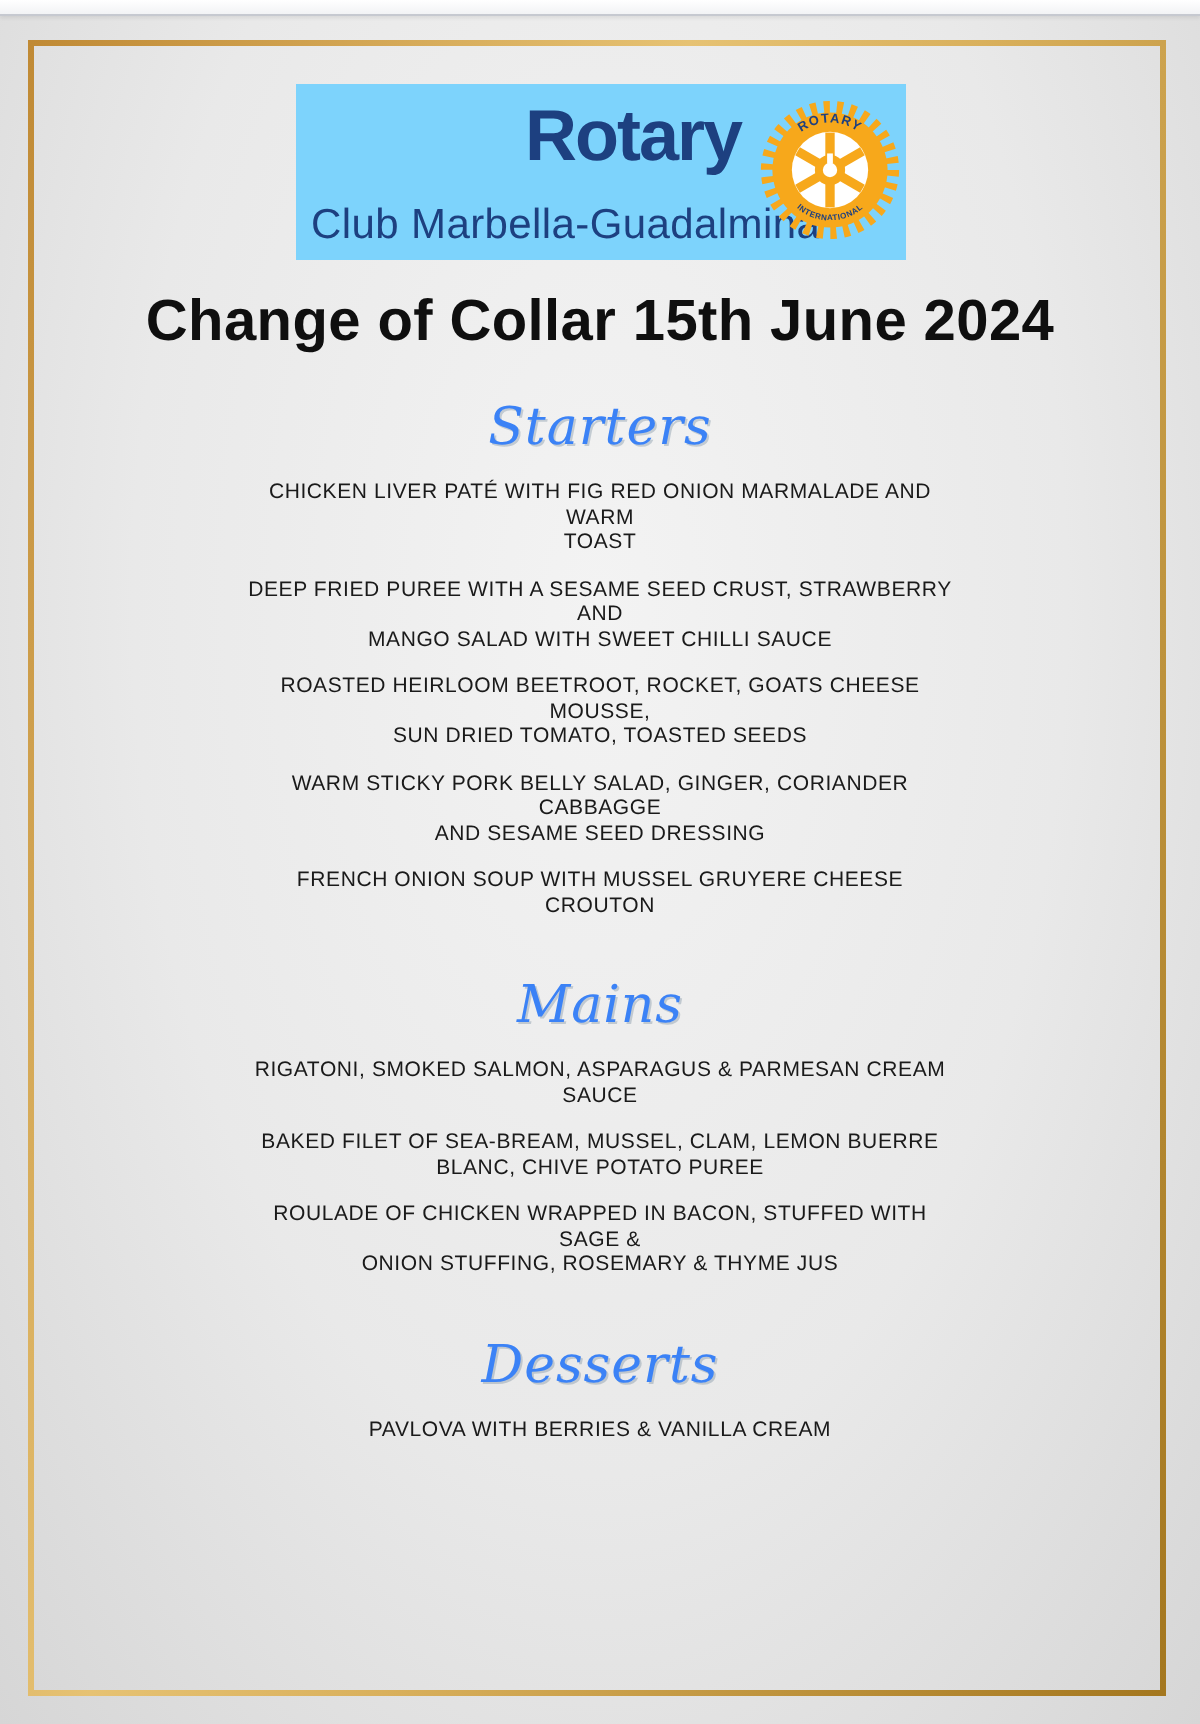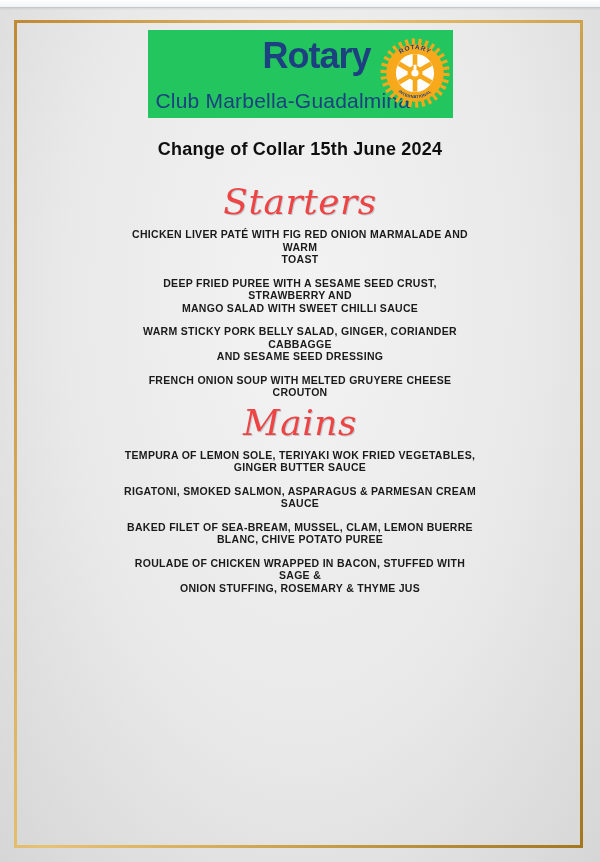--- a/index.html
+++ b/index.html
@@ -17,50 +17,50 @@
   }
   .gold-frame{
     position:absolute;top:20px;left:14px;right:17px;bottom:14px;
     border:3px solid #c8973f;
     border-image:linear-gradient(110deg,#c08a35 0%,#e6c273 38%,#d9b05c 55%,#a4771f 100%) 1;
     pointer-events:none;z-index:2;
   }
   .content{position:relative;z-index:1;padding-top:30px;}
 
   .logo-box{
-    position:relative;width:305px;height:88px;margin:0 auto;background:#22c55e;
+    position:relative;width:305px;height:88px;margin:12px auto;background:#7dd3fc;
   }
   .logo-brand{
     position:absolute;right:82px;top:6px;
     font-size:36px;font-weight:bold;letter-spacing:-1px;color:#1d4080;
     line-height:40px;
   }
   .logo-club{
     position:absolute;left:8px;bottom:5px;
     font-size:21px;color:#1d4080;letter-spacing:0.2px;line-height:24px;font-weight:400;
   }
   .rotary-wheel{position:absolute;right:2px;top:7px;width:72px;height:72px;}
 
   .page-title{
     margin-top:16px;text-align:center;
-    font-size:18px;line-height:30px;font-weight:600;color:#0f0f0f;letter-spacing:0.2px;
+    font-size:29px;line-height:30px;font-weight:600;color:#0f0f0f;letter-spacing:0.2px;
   }
 
   .menu-col{width:352px;margin:0 auto;text-align:center;}
 
   .section-heading{
     font-family:"DejaVu Serif", serif;font-style:italic;
-    font-size:36px;line-height:40px;margin-top:18px;margin-bottom:6px;
-    color:#ef4444;letter-spacing:0.5px;
+    font-size:26px;line-height:40px;margin-top:18px;margin-bottom:6px;
+    color:#3b82f6;letter-spacing:0.5px;
     text-shadow:1px 1px 0 rgba(60,90,120,0.25);
   }
-  .section + .section .section-heading{margin-top:4px;}
+  .section + .section .section-heading{margin-top:24px;}
 
   .menu-item{
-    font-size:10.5px;line-height:12.5px;font-weight:bold;letter-spacing:0.3px;
+    font-size:10.5px;line-height:12.5px;font-weight:normal;letter-spacing:0.3px;
     color:#1a1a1a;margin-bottom:11px;white-space:pre-line;
   }
   .menu-item:last-child{margin-bottom:0;}
 </style>
 </head>
 <body>
 
 <div class="window-top-strip"></div>
 <div class="gold-frame"></div>
 
@@ -98,35 +98,37 @@
   <div class="page-title">Change of Collar 15th June 2024</div>
 
   <div class="menu-col">
 
     <div class="section">
       <div class="section-heading">Starters</div>
       <div class="menu-item">CHICKEN LIVER PATÉ WITH FIG RED ONION MARMALADE AND WARM
 TOAST</div>
       <div class="menu-item">DEEP FRIED PUREE WITH A SESAME SEED CRUST, STRAWBERRY AND
 MANGO SALAD WITH SWEET CHILLI SAUCE</div>
+      <div class="menu-item">ROASTED HEIRLOOM BEETROOT, ROCKET, GOATS CHEESE MOUSSE,
+SUN DRIED TOMATO, TOASTED SEEDS</div>
       <div class="menu-item">WARM STICKY PORK BELLY SALAD, GINGER, CORIANDER CABBAGGE
 AND SESAME SEED DRESSING</div>
-      <div class="menu-item">FRENCH ONION SOUP WITH MELTED GRUYERE CHEESE CROUTON</div>
+      <div class="menu-item">FRENCH ONION SOUP WITH MUSSEL GRUYERE CHEESE CROUTON</div>
     </div>
 
     <div class="section">
       <div class="section-heading">Mains</div>
-      <div class="menu-item">TEMPURA OF LEMON SOLE, TERIYAKI WOK FRIED VEGETABLES,
-GINGER BUTTER SAUCE</div>
       <div class="menu-item">RIGATONI, SMOKED SALMON, ASPARAGUS &amp; PARMESAN CREAM
 SAUCE</div>
       <div class="menu-item">BAKED FILET OF SEA-BREAM, MUSSEL, CLAM, LEMON BUERRE
 BLANC, CHIVE POTATO PUREE</div>
       <div class="menu-item">ROULADE OF CHICKEN WRAPPED IN BACON, STUFFED WITH SAGE &amp;
 ONION STUFFING, ROSEMARY &amp; THYME JUS</div>
     </div>
 
     <div class="section">
+      <div class="section-heading">Desserts</div>
+      <div class="menu-item">PAVLOVA WITH BERRIES &amp; VANILLA CREAM</div>
     </div>
 
   </div>
 
 </div>
 
 </body></html>

